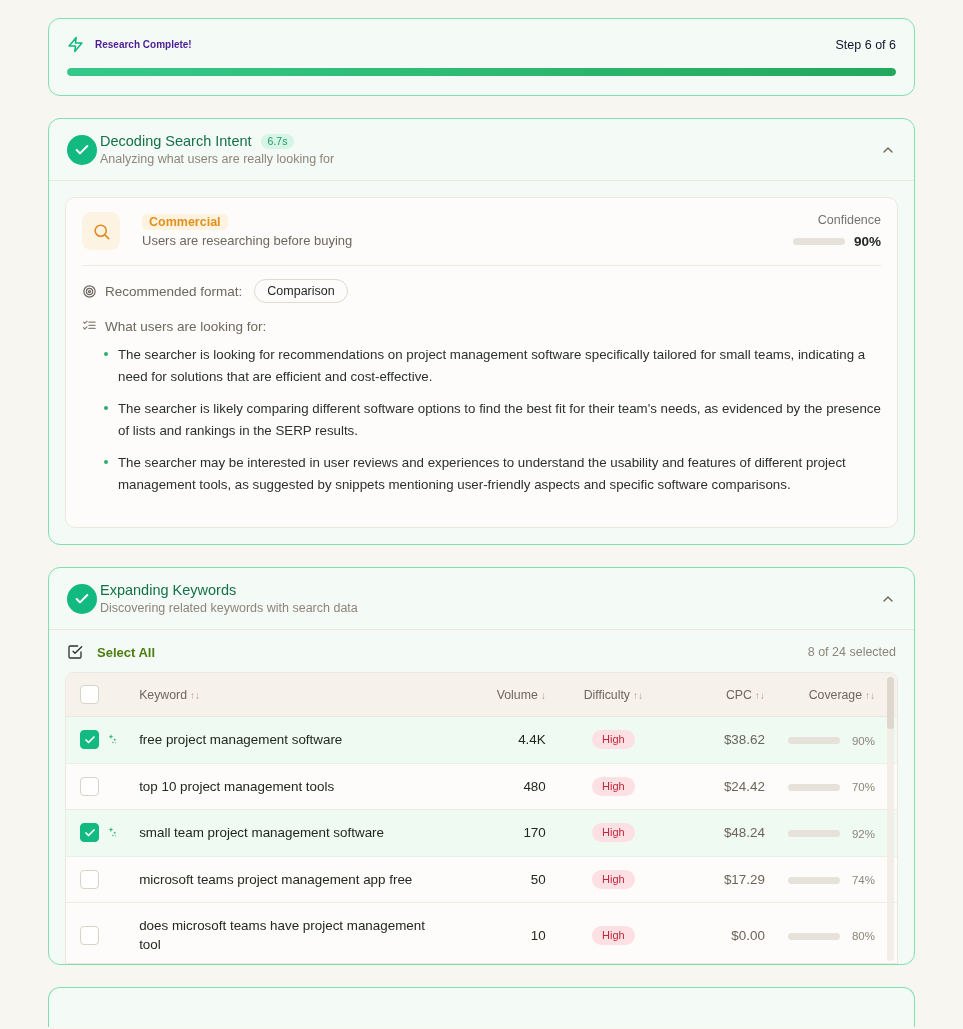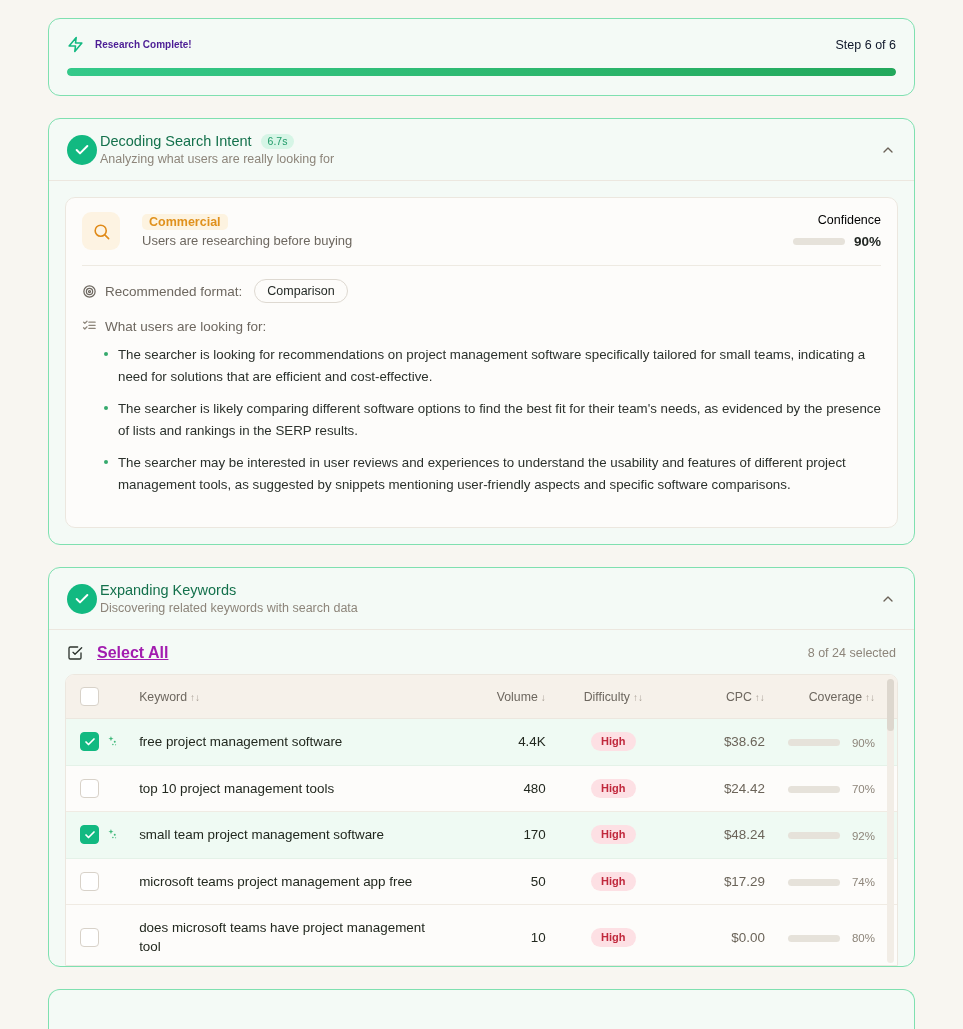--- a/index.html
+++ b/index.html
@@ -71,21 +71,21 @@
     display: flex; align-items: center; justify-content: center; flex: 0 0 auto;
   }
   .intent-icon svg { width: 19px; height: 19px; color: #e08a18; }
   .intent-text { margin-left: 22px; flex: 1 1 auto; }
   .intent-badge {
     display: inline-block; font-size: 12.5px; color: #e0911d;
     background: #fdf3e0; border-radius: 5px; padding: 1px 7px; font-weight: bold;
   }
   .intent-desc { font-size: 13px; color: #6d675f; margin-top: 3px; }
   .conf-wrap { text-align: right; flex: 0 0 auto; padding-top: 1px; }
-  .conf-label { font-size: 12.5px; color: #000000; }
+  .conf-label { font-size: 12.5px; color: #737373; }
   .conf-row { display: flex; align-items: center; gap: 9px; margin-top: 7px; justify-content: flex-end; }
   .conf-track { width: 52px; height: 7px; border-radius: 4px; background: #e6e2da; overflow: hidden; }
   .conf-fill { height: 100%; border-radius: 4px; background: #2aa563; }
   .conf-val { font-size: 13.5px; font-weight: bold; color: #1f2420; }
 
   .sep { height: 1px; background: #eeeae2; margin: 15px 0 13px 0; }
 
   .fmt-row { display: flex; align-items: center; gap: 8px; }
   .fmt-icon { width: 15px; height: 15px; color: #6d675f; flex: 0 0 auto; }
   .fmt-label { font-size: 13.5px; color: #6d675f; }
@@ -110,21 +110,21 @@
     width: 4px; height: 4px; border-radius: 50%; background: #35a96c;
   }
 
   
   .kw-toolbar {
     display: flex; align-items: center; justify-content: space-between;
     padding: 14px 18px 12px 18px;
   }
   .kw-sel-left { display: flex; align-items: center; gap: 14px; }
   .kw-sel-icon { width: 16px; height: 16px; color: #2c332d; }
-  .kw-sel-label { font-size: 16px; font-weight: bold; color: #a21caf; text-decoration: underline; }
+  .kw-sel-label { font-size: 13px; font-weight: bold; color: #4d7c0f; }
   .kw-count { font-size: 12.5px; color: #8d857a; }
 
   .table-wrap {
     margin: 0 16px; border: 1px solid #ece7df; border-top-left-radius: 9px;
     border-top-right-radius: 9px; background: #fdfcfa;
     max-height: 292px; overflow: hidden; position: relative;
   }
   table { width: 100%; border-collapse: collapse; table-layout: fixed; }
   thead th {
     background: #f6f1ea; font-size: 12.3px; font-weight: normal; color: #6d675f;
@@ -162,21 +162,21 @@
     background: #fff; flex: 0 0 auto;
   }
   .cb.on {
     background: #12b981; border-color: #12b981;
     display: flex; align-items: center; justify-content: center;
   }
   .cb.on svg { width: 12px; height: 12px; display: block; }
   .spark { width: 13px; height: 13px; color: #3fb87a; flex: 0 0 auto; }
 
   .chip-diff {
-    display: inline-block; font-size: 11px; font-weight: bold;
+    display: inline-block; font-size: 11px; font-weight: normal;
     background: #fde0e4; color: #c0283c; border-radius: 11px;
     padding: 4px 10px; line-height: 1;
   }
   .cov-row { display: inline-flex; align-items: center; gap: 9px; }
   .cov-track { width: 52px; height: 7px; border-radius: 4px; background: #e6e2da; overflow: hidden; }
   .cov-fill { height: 100%; border-radius: 4px; background: #2aa563; }
   .cov-val { font-size: 11.5px; color: #8d857a; min-width: 26px; text-align: right; }
 
   .tbl-scrollbar {
     position: absolute; right: 3px; top: 4px; width: 7px; height: 284px;

